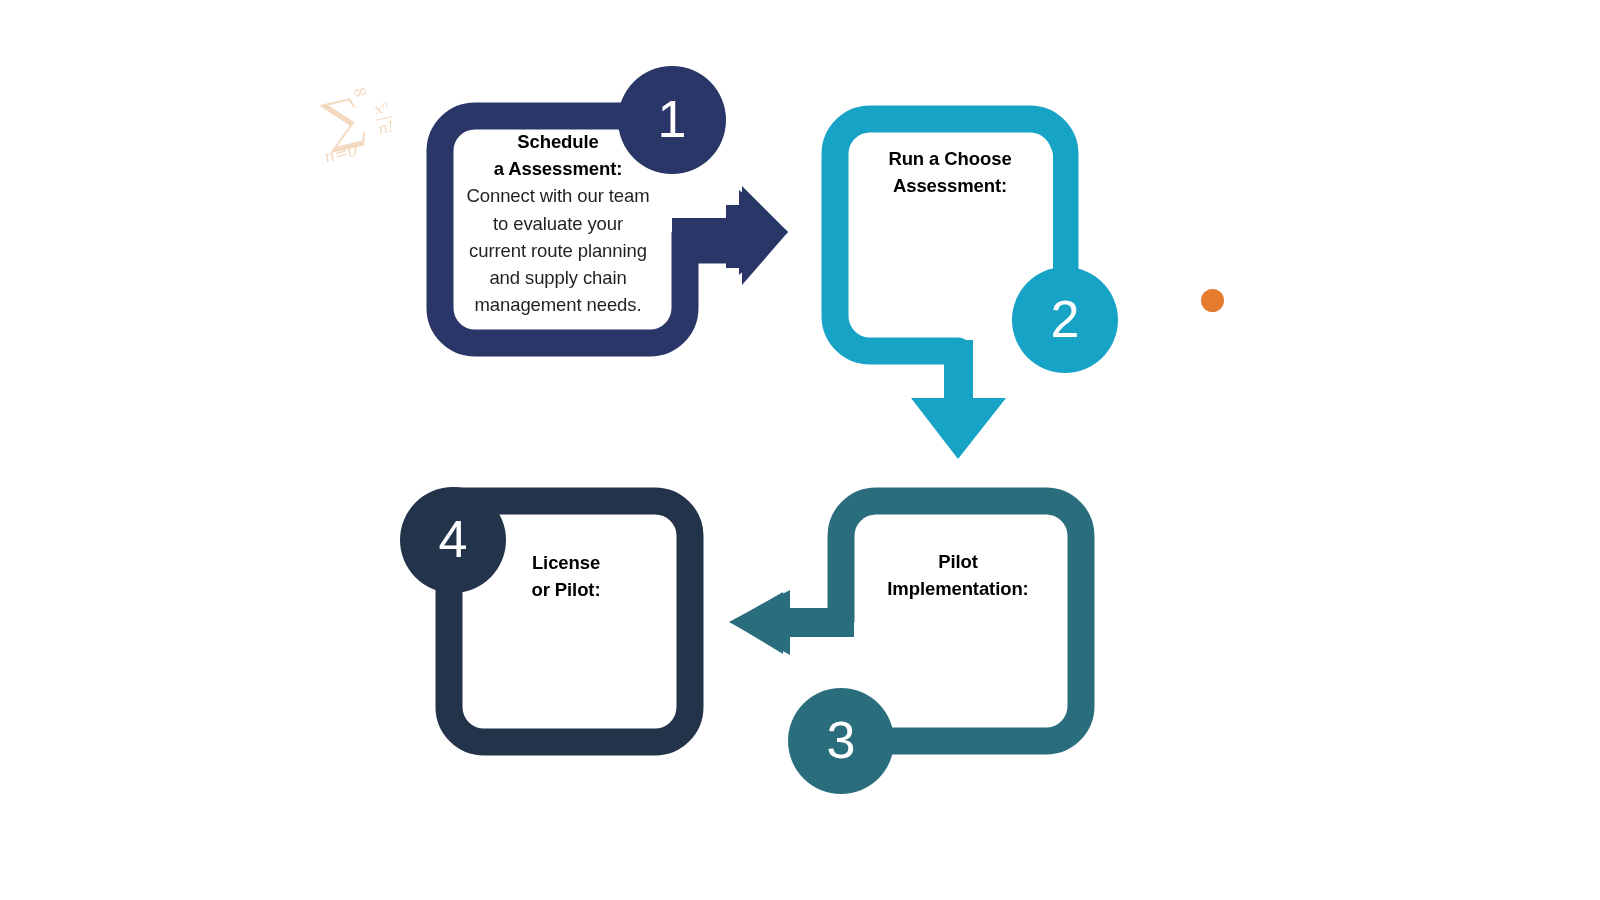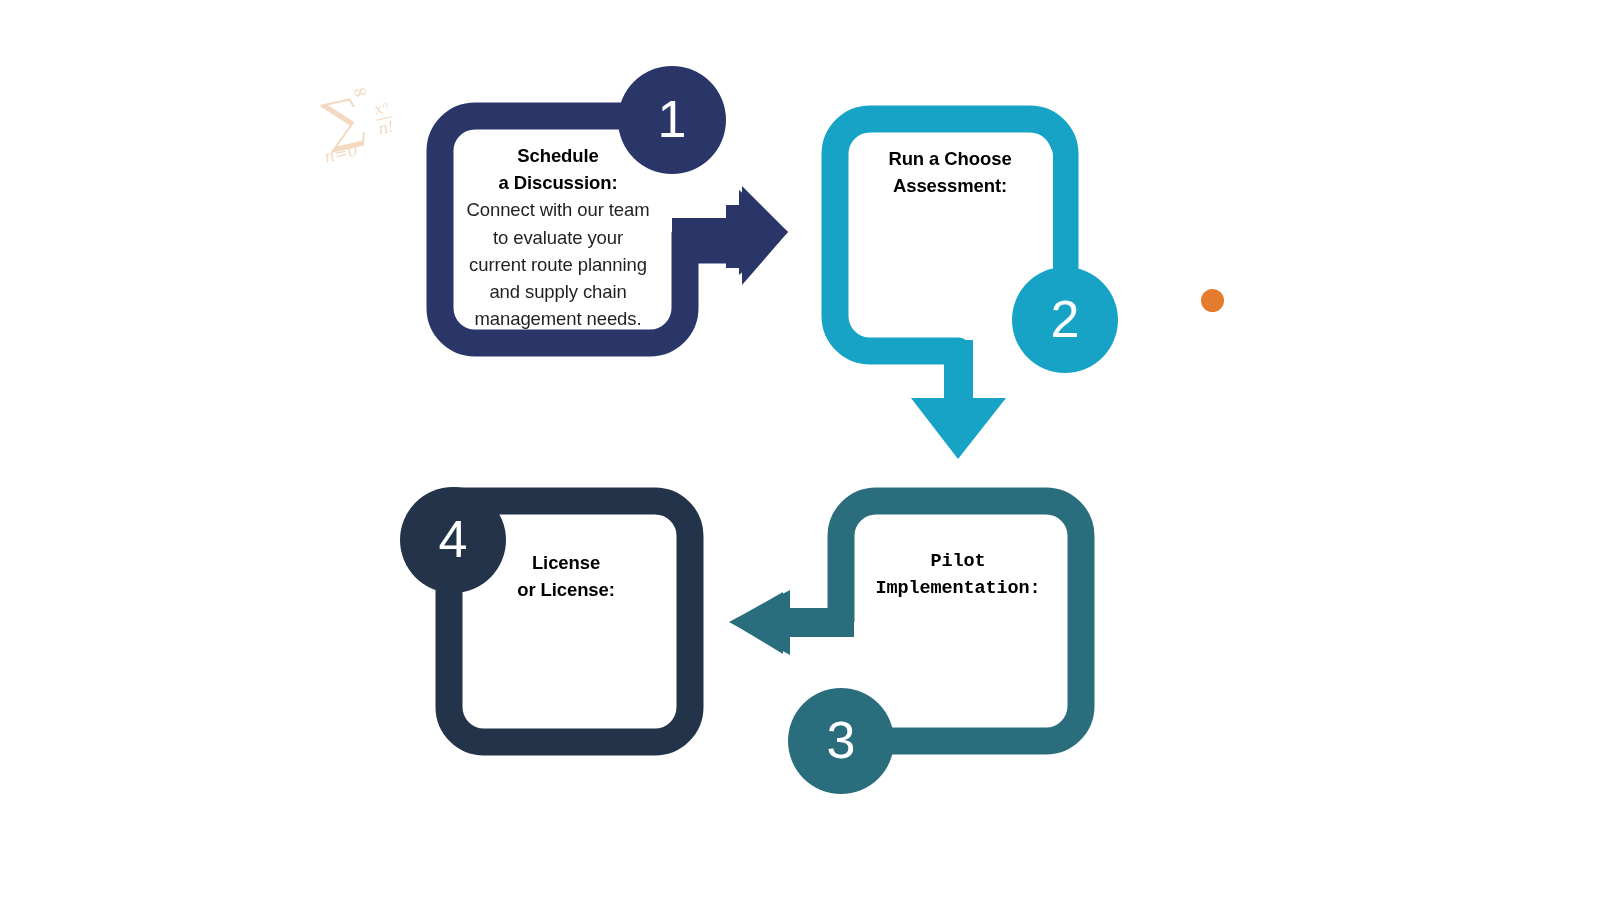--- a/index.html
+++ b/index.html
@@ -49,21 +49,21 @@
     font-weight: 700;
     color: #000000;
     font-size: 18.5px;
   }
   .step-text .step-body {
     display: block;
     font-weight: 400;
   }
 
   
-  #step-1-text { left: 466px; top: 142px; width: 184px; }
+  #step-1-text { left: 466px; top: 128px; width: 184px; }
   #step-2-text { left: 858px; top: 145px; width: 184px; }
   #step-3-text { left: 866px; top: 548px; width: 184px; }
   #step-4-text { left: 474px; top: 549px; width: 184px; }
 
   
   .step-badge {
     position: absolute;
     border-radius: 50%;
     display: flex;
     align-items: center;
@@ -235,37 +235,37 @@
   <div class="step-badge" id="badge-3" style="background:#2a6e7e;">
     <span>3</span>
   </div>
 
   <div class="step-badge" id="badge-4" style="background:#22334a;">
     <span>4</span>
   </div>
 
   <div class="step-text" id="step-1-text" style="color: rgb(35, 31, 32);">
     <span class="step-title">Schedule</span>
-    <span class="step-title">a Discussion:</span>
+    <span class="step-title">a Assessment:</span>
     <span class="step-body">Connect with our team to evaluate your current route planning and supply chain management needs.</span>
   </div>
 
   <div class="step-text" id="step-2-text" style="color: rgb(35, 31, 32);">
     <span class="step-title">Run a Choose</span>
     <span class="step-title">Assessment:</span>
   </div>
 
-  <div class="step-text" id="step-3-text" style="color: rgb(35, 31, 32); font-family: Liberation Mono, monospace;">
+  <div class="step-text" id="step-3-text" style="color: rgb(35, 31, 32);">
     <span class="step-title">Pilot</span>
     <span class="step-title">Implementation:</span>
   </div>
 
   <div class="step-text" id="step-4-text" style="color: rgb(35, 31, 32);">
     <span class="step-title">License</span>
-    <span class="step-title">or License:</span>
+    <span class="step-title">or Pilot:</span>
   </div>
 
   <div id="math-decoration" style="color: rgb(243, 217, 191);">
     <span class="sum-upper">∞</span>
     <span class="sum-glyph">∑</span>
     <span class="sum-lower">n=0</span>
     <span class="frac">
       <span>xⁿ</span>
       <span class="bar" style="border-top-color: rgb(243, 217, 191);"></span>
       <span>n!</span>

